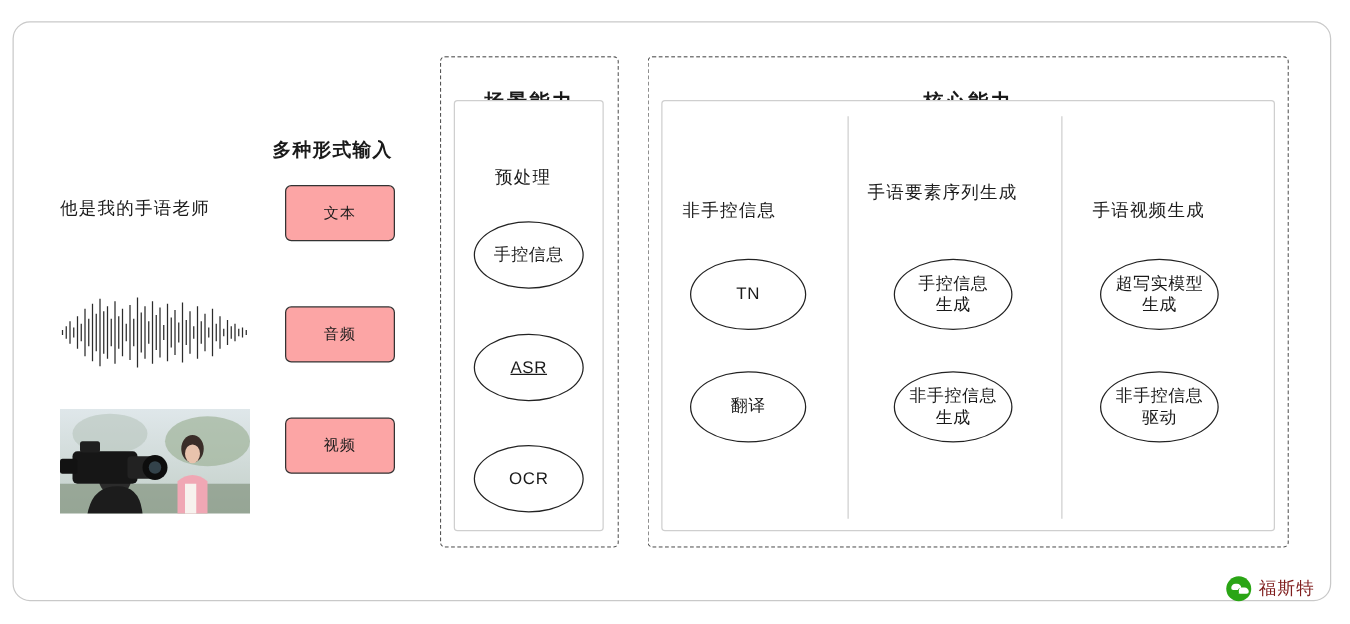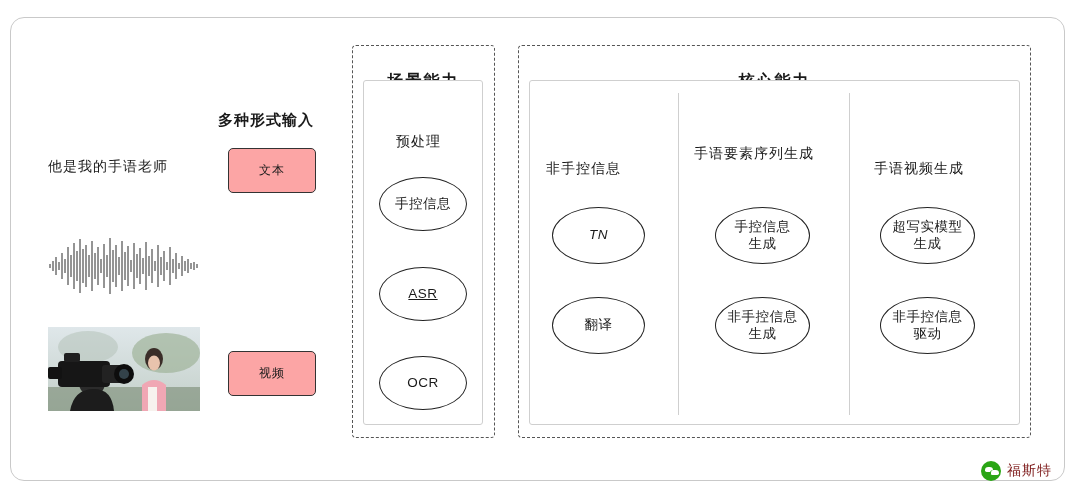--- a/index.html
+++ b/index.html
@@ -67,21 +67,21 @@
     box-sizing: border-box;
     display: flex;
     align-items: center;
     justify-content: center;
     font-size: 12px;
     letter-spacing: 1px;
     background: #fca5a5;
   }
   .pill-text  { left: 188px; top: 53px; }
   .pill-audio { left: 188px; top: 150px; }
-  .pill-video { left: 188px; top: 256px; }
+  .pill-video { left: 188px; top: 239px; }
 
   
   .waveform {
     position: absolute;
     left: 8px;
     top: 140px;
     width: 152px;
     height: 62px;
   }
   .waveform svg { display: block; }
@@ -163,21 +163,21 @@
     letter-spacing: 0.5px;
     background: #fff;
     white-space: pre-line;
   }
   .e-scene { width: 88px; height: 54px; left: 379px; }
   .e-1 { top: 177px; }
   .e-2 { top: 267px; text-decoration: underline; }
   .e-3 { top: 356px; }
 
   .e-core { width: 93px; height: 57px; }
-  .e-c1 { left: 552px; top: 207px; font-style: italic; }
+  .e-c1 { left: 552px; top: 207px; }
   .e-c2 { left: 552px; top: 297px; }
   .e-c3 { left: 715px; top: 207px; width: 95px; }
   .e-c4 { left: 715px; top: 297px; width: 95px; }
   .e-c5 { left: 880px; top: 207px; width: 95px; }
   .e-c6 { left: 880px; top: 297px; width: 95px; }
 
   
   .watermark {
     position: absolute;
     right: 28px;
@@ -309,20 +309,23 @@
         <circle cx="76" cy="47" r="10" fill="#0d0d0d"></circle>
         <circle cx="76" cy="47" r="5" fill="#33424a"></circle>
         <rect x="16" y="26" width="16" height="9" rx="2" fill="#1f1f1f"></rect>
         <rect x="0" y="40" width="14" height="12" rx="2" fill="#121212"></rect>
       </svg>
     </div>
 
     <div class="pill pill-text">
       <span>文本</span>
     </div>
+    <div class="pill pill-audio">
+      <span>音频</span>
+    </div>
     <div class="pill pill-video">
       <span>视频</span>
     </div>
   </div>
 
   <div class="dashed-box box-scene">
     <div class="box-title">场景能力</div>
   </div>
   <div class="inner-panel panel-scene"></div>
   <div class="sub-title" style="left:396px; top:133px;">预处理</div>

